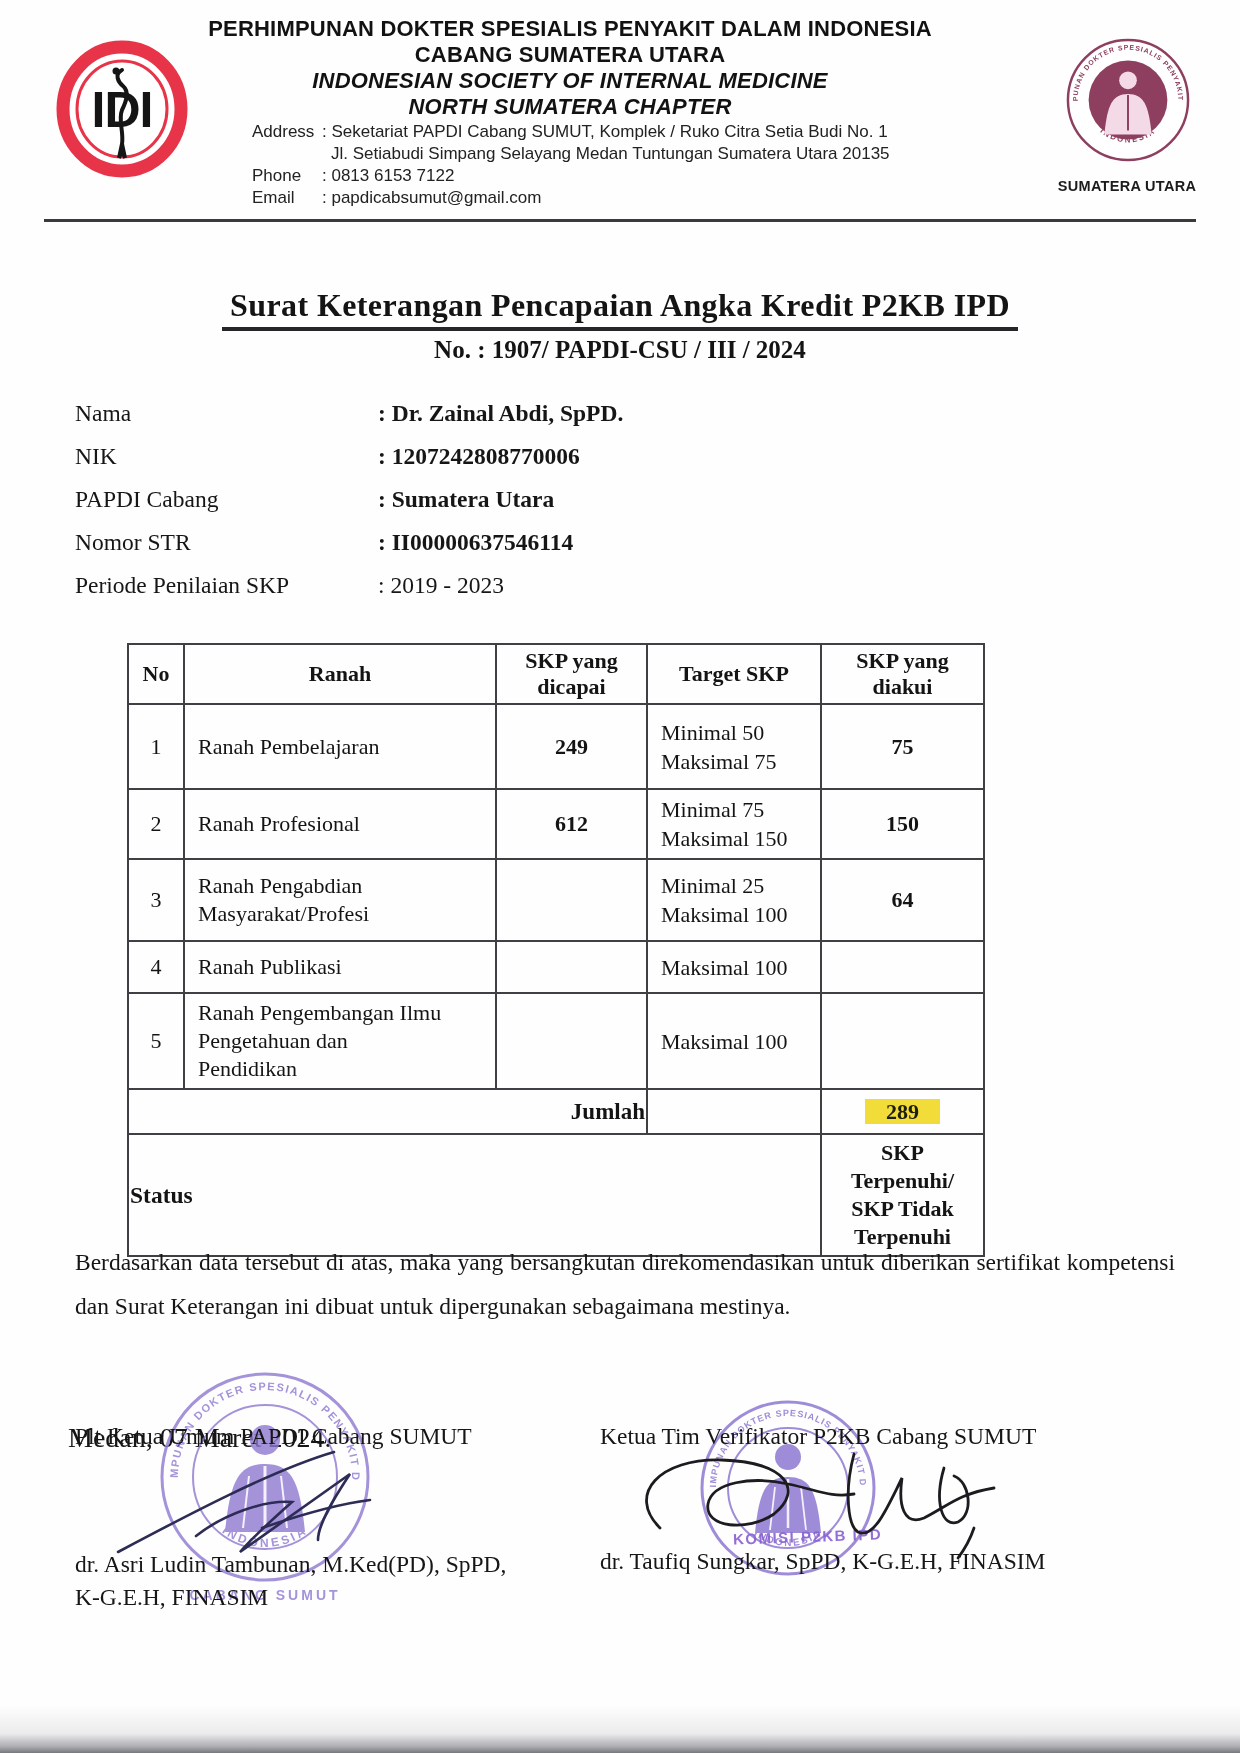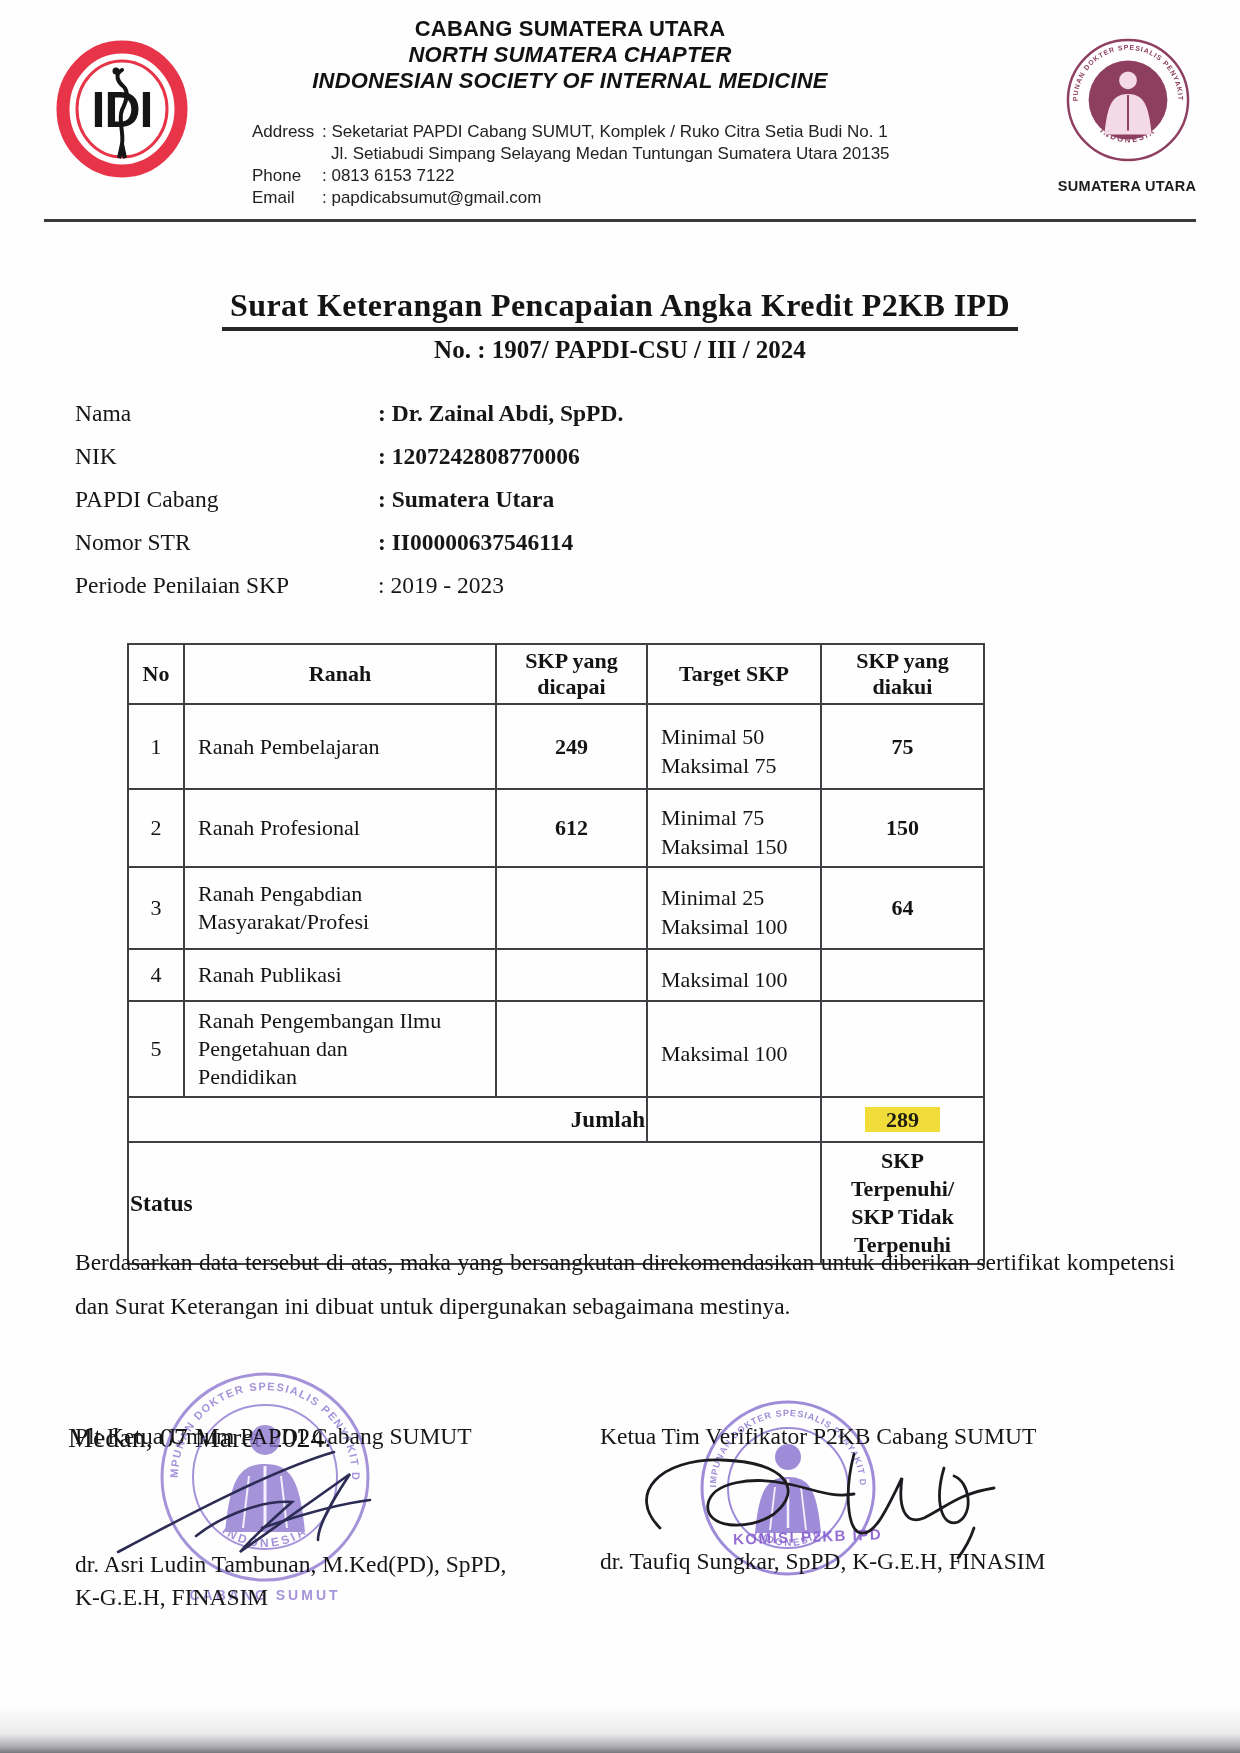--- a/index.html
+++ b/index.html
@@ -39,21 +39,21 @@
 
   
   table.credit{position:absolute;left:127px;top:643px;width:856px;border-collapse:collapse;
                table-layout:fixed;font-size:22px;color:#141414;}
   table.credit td,table.credit th{border:2px solid #403f44;vertical-align:middle;
                overflow:hidden;background:transparent;}
   table.credit th{font-weight:bold;line-height:26px;padding:3px 2px;text-align:center;}
   .c-no{text-align:center;}
   .c-ranah{padding:5px 8px 5px 13px;line-height:28px;text-align:left;}
   .c-dicapai{text-align:center;font-weight:bold;}
-  .c-target{padding:13px 6px 5px 13px;line-height:29px;text-align:left;border-radius:17px;}
+  .c-target{padding:5px 6px 5px 13px;line-height:29px;text-align:left;border-radius:17px;}
   .c-diakui{text-align:center;font-weight:bold;}
   .tline:empty{display:none;}
   .rn-narrow{max-width:252px;}
   .jumlah-cell{font-weight:bold;text-align:right;font-size:23px;}
   .hl{background:#f1dc3a;font-weight:bold;padding:0 21px;color:#1f1f10;}
   .status-cell{font-weight:bold;text-align:left;font-size:23.5px;}
   .status-val{font-weight:bold;text-align:center;line-height:28px;padding:4px 8px;}
 
   
   .para{position:absolute;left:75px;top:1240px;width:1100px;font-size:23.5px;line-height:44px;
@@ -83,23 +83,24 @@
     <svg width="132" height="138" viewBox="0 0 132 138">
       <ellipse cx="66" cy="69" rx="59" ry="62" fill="#ffffff" stroke="#e73448" stroke-width="13"></ellipse>
       <ellipse cx="66" cy="69" rx="45" ry="48" fill="none" stroke="#e73448" stroke-width="3"></ellipse>
       <text x="66" y="87" text-anchor="middle" font-family="Liberation Sans, sans-serif" font-weight="bold" font-size="50" fill="#151515" letter-spacing="-1">IDI</text>
       <path d="M66,30 C58,34 62,42 67,46 C74,52 70,62 66,70 C62,80 68,92 66,104 L63,118 L66,110 L69,118 L66,104" fill="none" stroke="#151515" stroke-width="4" stroke-linecap="round"></path>
       <circle cx="60" cy="31" r="3.5" fill="#151515"></circle>
     </svg>
   </div>
 
   <div class="org-block">
+    <div>PERHIMPUNAN DOKTER SPESIALIS PENYAKIT DALAM INDONESIA</div>
     <div>CABANG SUMATERA UTARA</div>
+    <div class="org-it">INDONESIAN SOCIETY OF INTERNAL MEDICINE</div>
     <div class="org-it">NORTH SUMATERA CHAPTER</div>
-    <div class="org-it">INDONESIAN SOCIETY OF INTERNAL MEDICINE</div>
   </div>
 
   <div class="contact-block">
     <div class="crow">
       <span class="clabel">Address</span>
       <span>: Seketariat PAPDI Cabang SUMUT, Komplek / Ruko Citra Setia Budi No. 1</span>
     </div>
     <div class="crow">
       <span class="clabel"></span>
       <span class="cval2">Jl. Setiabudi Simpang Selayang Medan Tuntungan Sumatera Utara 20135</span>

